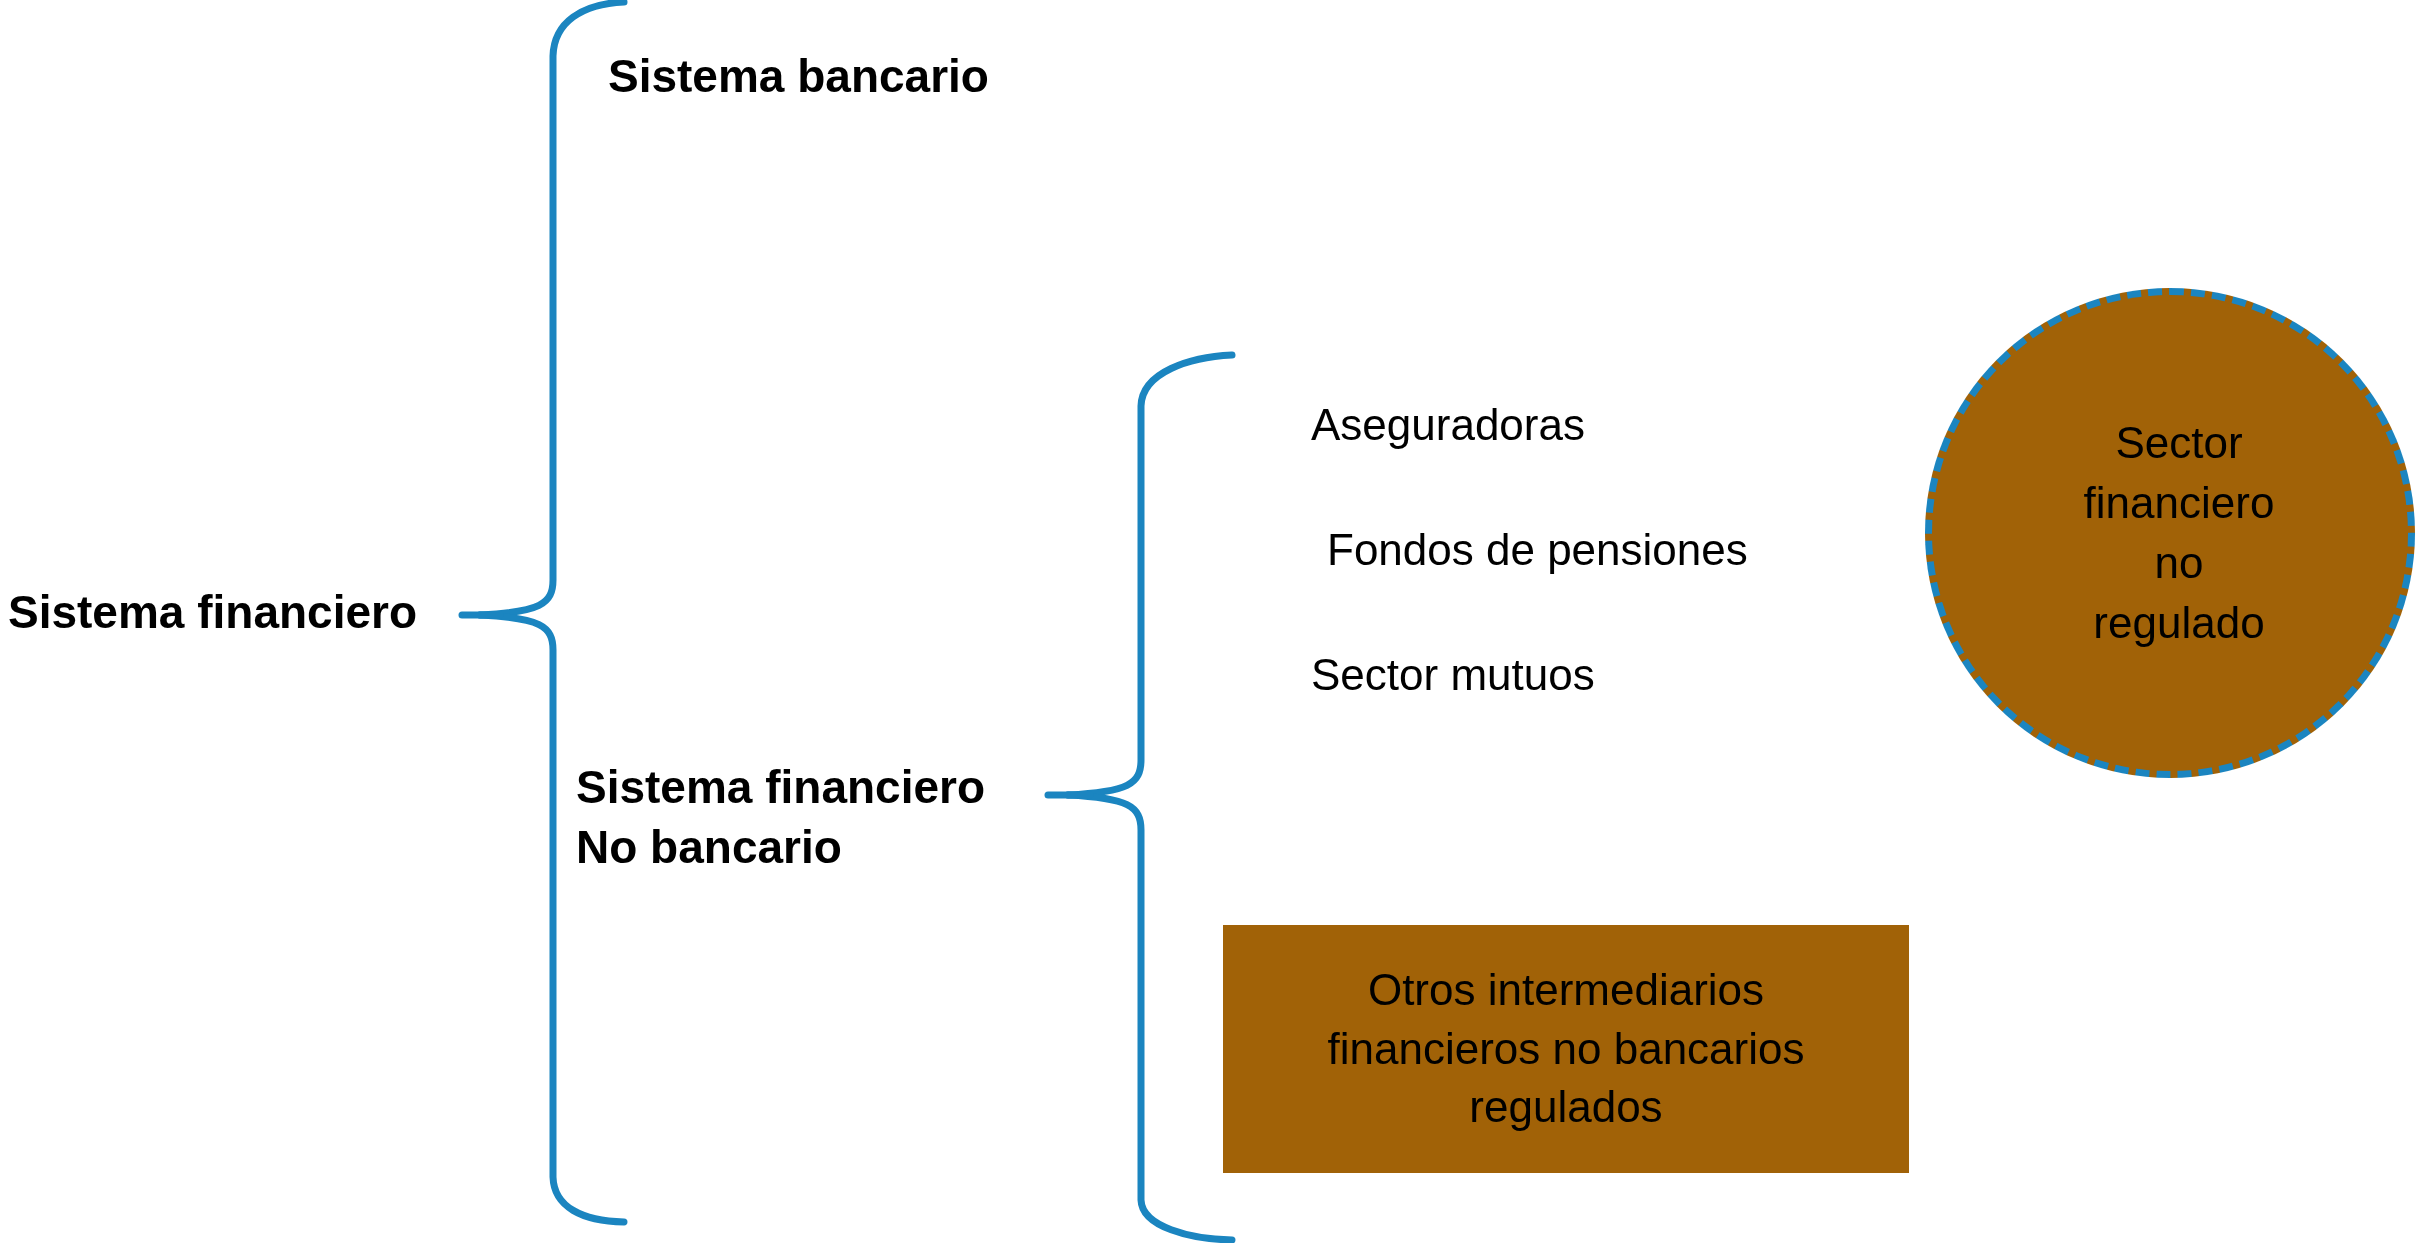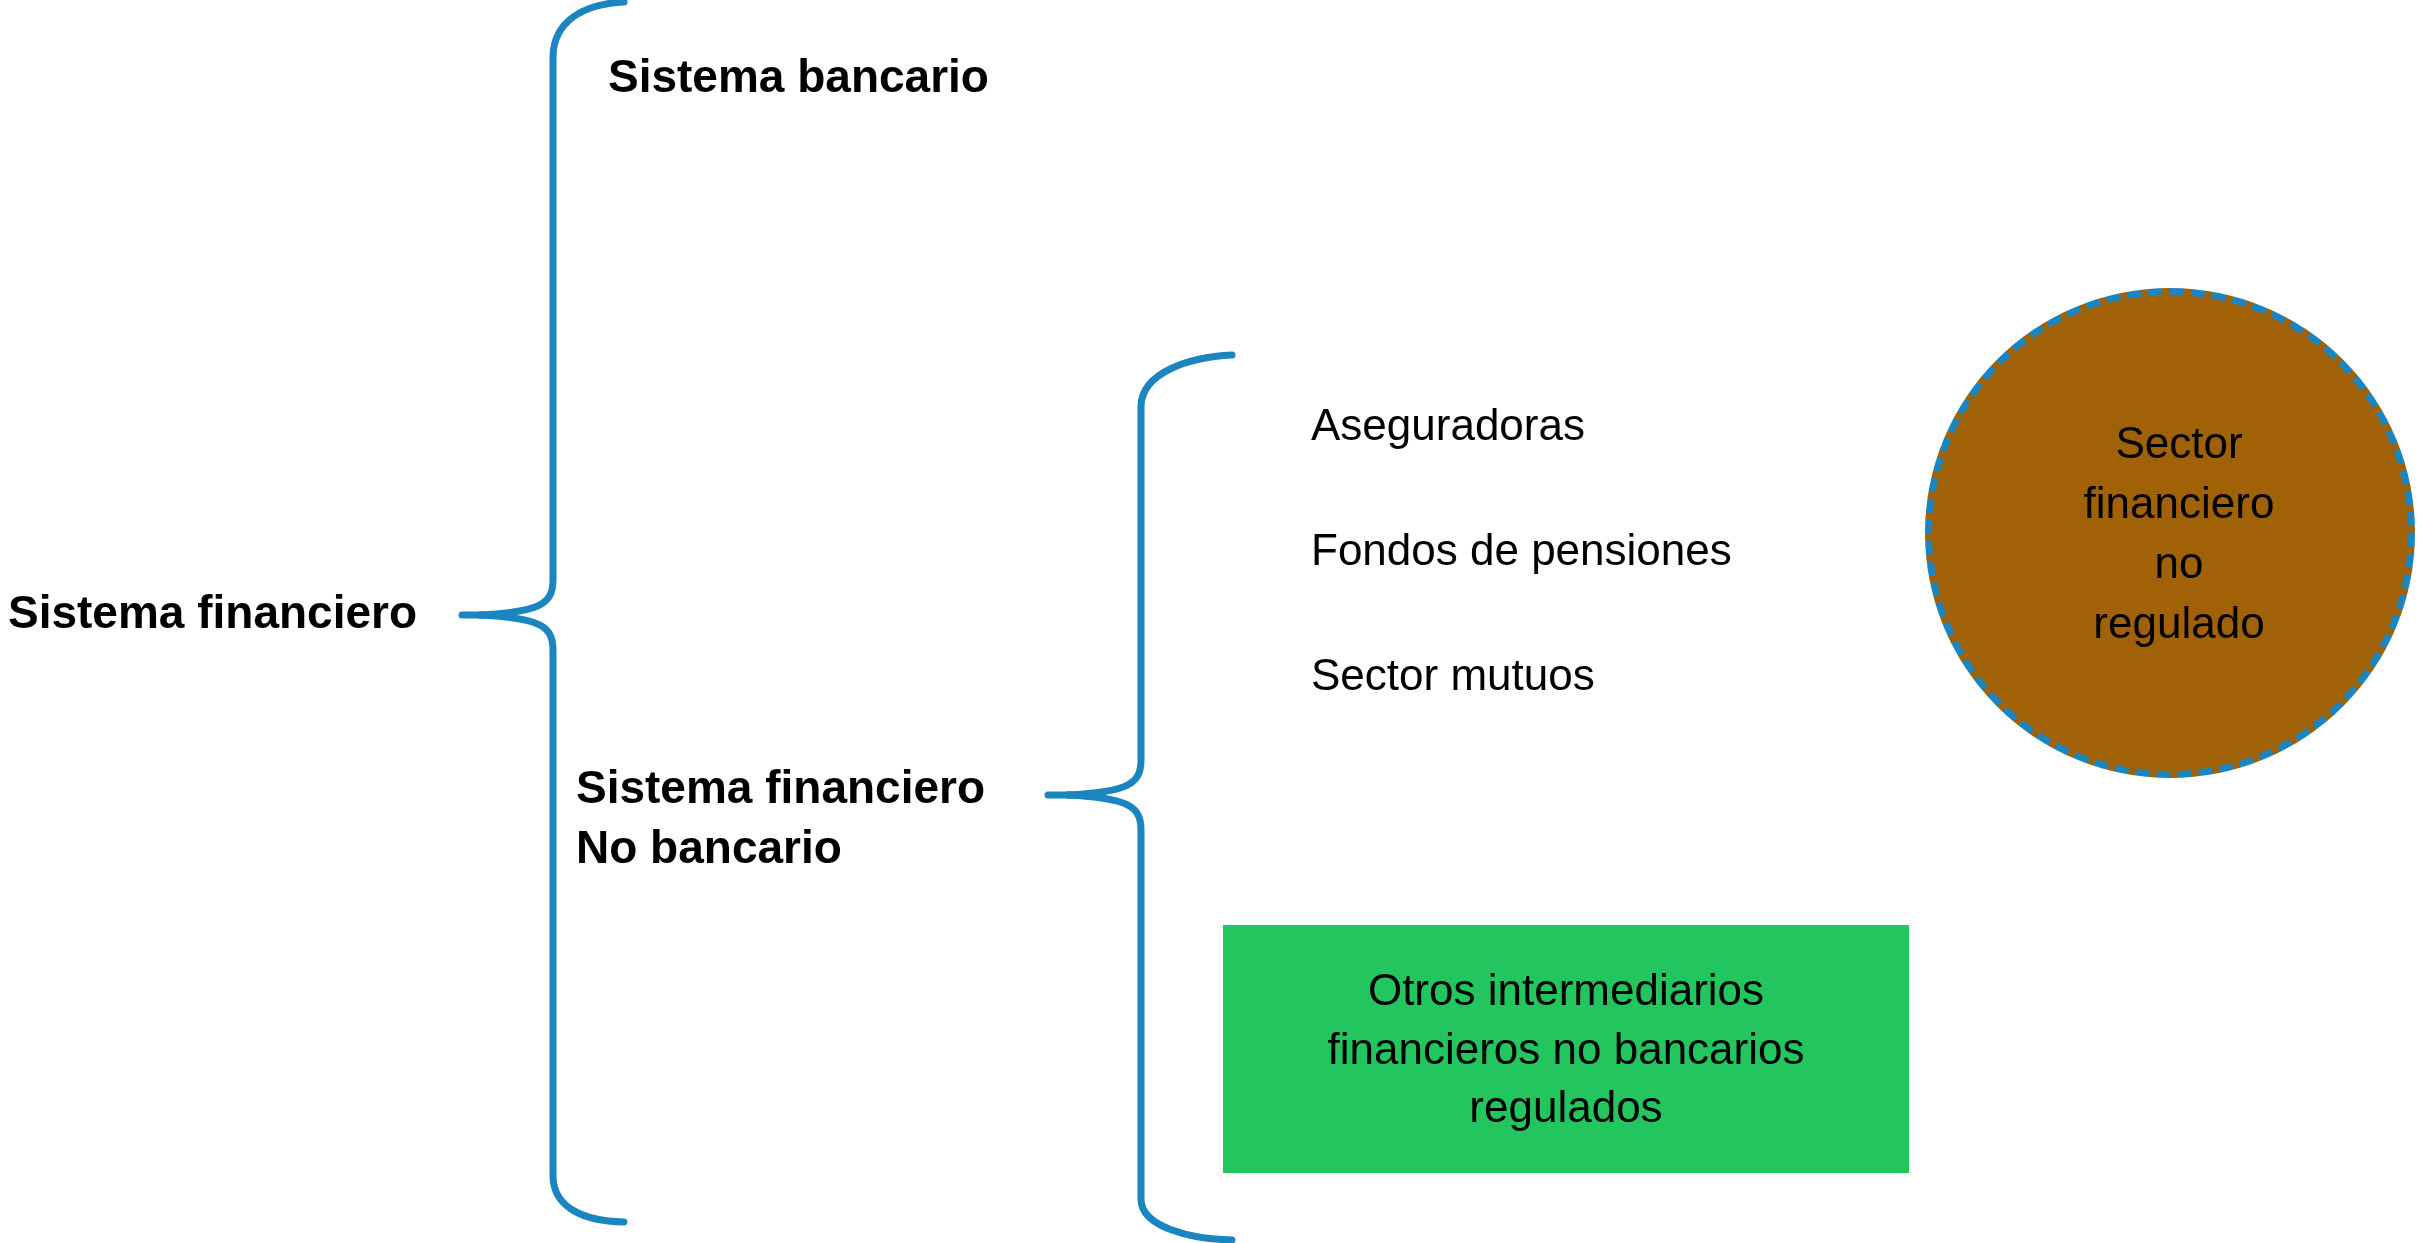--- a/index.html
+++ b/index.html
@@ -55,32 +55,32 @@
 
   
   .leaf-item {
     position: absolute;
     left: 1311px;
     font-size: 44px;
     color: #000000;
     white-space: pre;
   }
   .leaf-0 { top: 400px; }
-  .leaf-1 { top: 525px; }
+  .leaf-1 { top: 525px; margin-left: 16px; }
   .leaf-2 { top: 650px; }
   .leaf-3 { top: 775px; }
 
   
   #regulated-box {
     position: absolute;
     left: 1223px;
     top: 925px;
     width: 686px;
     height: 248px;
-    background: #22c55e;
+    background: #a16207;
     display: flex;
     align-items: center;
     justify-content: center;
   }
   #regulated-box-text {
     font-size: 44px;
     color: #000000;
     text-align: center;
     line-height: 1.33;
     white-space: pre-line;

